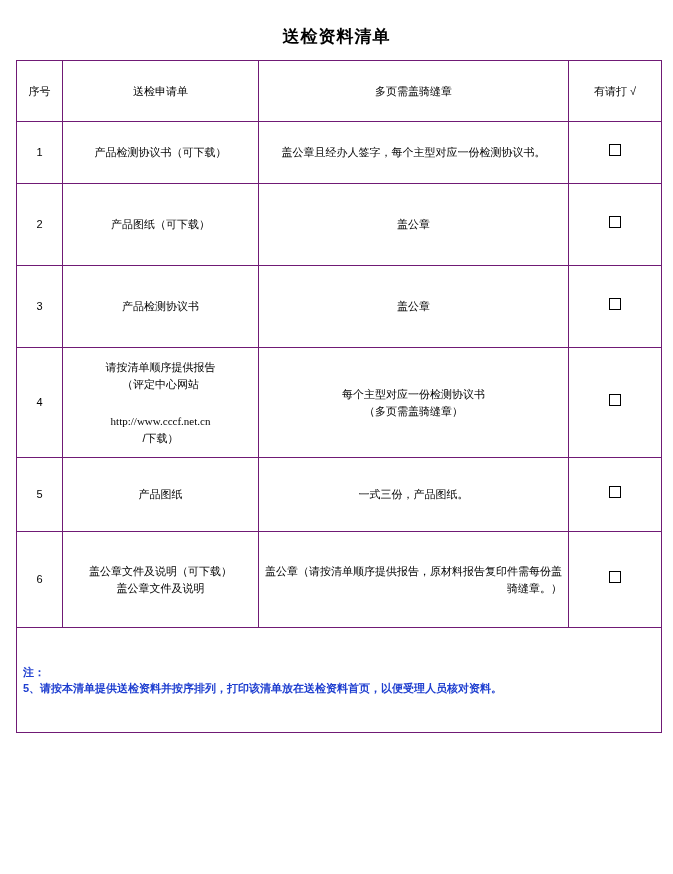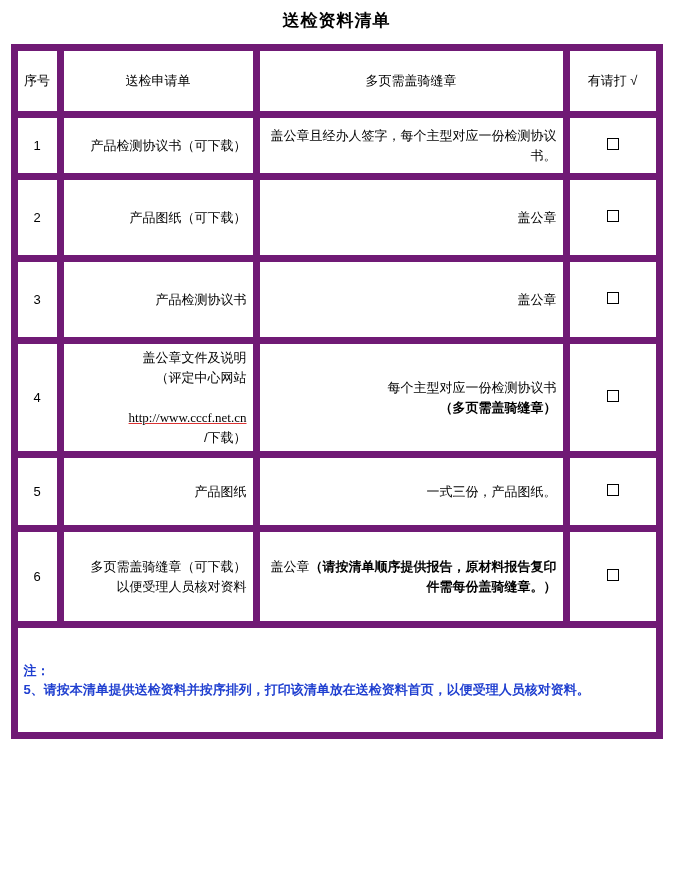--- a/index.html
+++ b/index.html
@@ -11,71 +11,70 @@
     height: 874px;
     background: #ffffff;
     font-family: "Liberation Sans", sans-serif;
     color: #000000;
     position: relative;
   }
   .page {
     width: 673px;
     height: 874px;
     box-sizing: border-box;
-    padding: 0;
+    padding: 16px;
     position: relative;
   }
   .doc-title {
     text-align: center;
     font-size: 17px;
     font-weight: bold;
     letter-spacing: 1px;
     padding-top: 9px;
     padding-bottom: 12px;
   }
   table.checklist {
     border-collapse: collapse;
     width: 645px;
     margin: 0 auto;
     table-layout: fixed;
   }
   table.checklist td, table.checklist th {
-    border: 7px solid #701a75;
+    border: 1px solid #701a75;
     padding: 4px 6px;
-    font-size: 13px;
+    font-size: 11px;
     vertical-align: middle;
     line-height: 1.5;
   }
   th.head {
     font-weight: normal;
     text-align: center;
     height: 52px;
     font-size: 14px;
   }
   .col-no { width: 46px; text-align: center; }
   .col-name { width: 196px; }
   .col-desc { width: 310px; text-align: center; }
   .col-check { width: 93px; text-align: center; }
 
   td.no-cell { text-align: center; font-size: 14px; }
-  td.name-cell { text-align: right; padding-left: 12px; }
-  td.desc-cell { text-align: right; }
+  td.name-cell { text-align: center; padding-left: 12px; }
+  td.desc-cell { text-align: center; }
   td.check-cell { text-align: center; }
 
   .checkbox {
     display: inline-block;
     width: 12px;
     height: 12px;
     border: 1.4px solid #000;
     box-sizing: border-box;
   }
 
-  .bold { font-weight: bold; }
+  .bold { font-weight: normal; }
   .link-underline {
-    text-decoration: underline;
     text-decoration-color: #d33;
     text-decoration-thickness: 1px;
     font-family: "Liberation Serif", serif;
     margin-top: 21px;
   }
   .note-cell {
     color: #1f3fd0;
     font-weight: bold;
     text-align: left;
     padding: 8px 10px 10px 10px;
@@ -139,21 +138,21 @@
         <td class="name-cell">产品检测协议书</td>
         <td class="desc-cell">盖公章</td>
         <td class="check-cell">
           <span class="checkbox"></span>
         </td>
       </tr>
 
       <tr class="r4">
         <td class="no-cell">4</td>
         <td class="name-cell">
-          <span class="note-line">盖公章文件及说明</span>
+          <span class="note-line">请按清单顺序提供报告</span>
           <span class="note-line">（评定中心网站</span>
           <span class="note-line link-underline">http://www.cccf.net.cn</span>
           <span class="note-line">/下载）</span>
         </td>
         <td class="desc-cell">
           <span class="note-line">每个主型对应一份检测协议书</span>
           <span class="note-line bold">（多页需盖骑缝章）</span>
         </td>
         <td class="check-cell">
           <span class="checkbox"></span>
@@ -165,22 +164,22 @@
         <td class="name-cell">产品图纸</td>
         <td class="desc-cell">一式三份，产品图纸。</td>
         <td class="check-cell">
           <span class="checkbox"></span>
         </td>
       </tr>
 
       <tr class="r6">
         <td class="no-cell">6</td>
         <td class="name-cell">
-          <span class="note-line">多页需盖骑缝章（可下载）</span>
-          <span class="note-line">以便受理人员核对资料</span>
+          <span class="note-line">盖公章文件及说明（可下载）</span>
+          <span class="note-line">盖公章文件及说明</span>
         </td>
         <td class="desc-cell" style="text-align:right;">
           <span>盖公章</span><span class="bold">（请按清单顺序提供报告，原材料报告复印件需每份盖骑缝章。）</span>
         </td>
         <td class="check-cell">
           <span class="checkbox"></span>
         </td>
       </tr>
 
       <tr>

